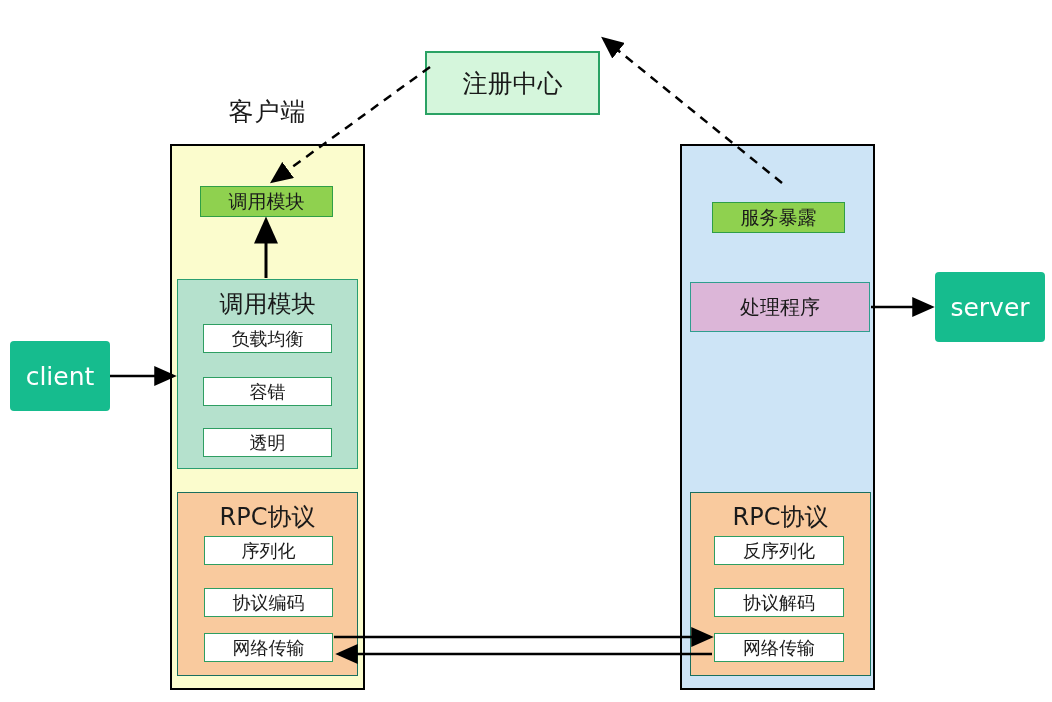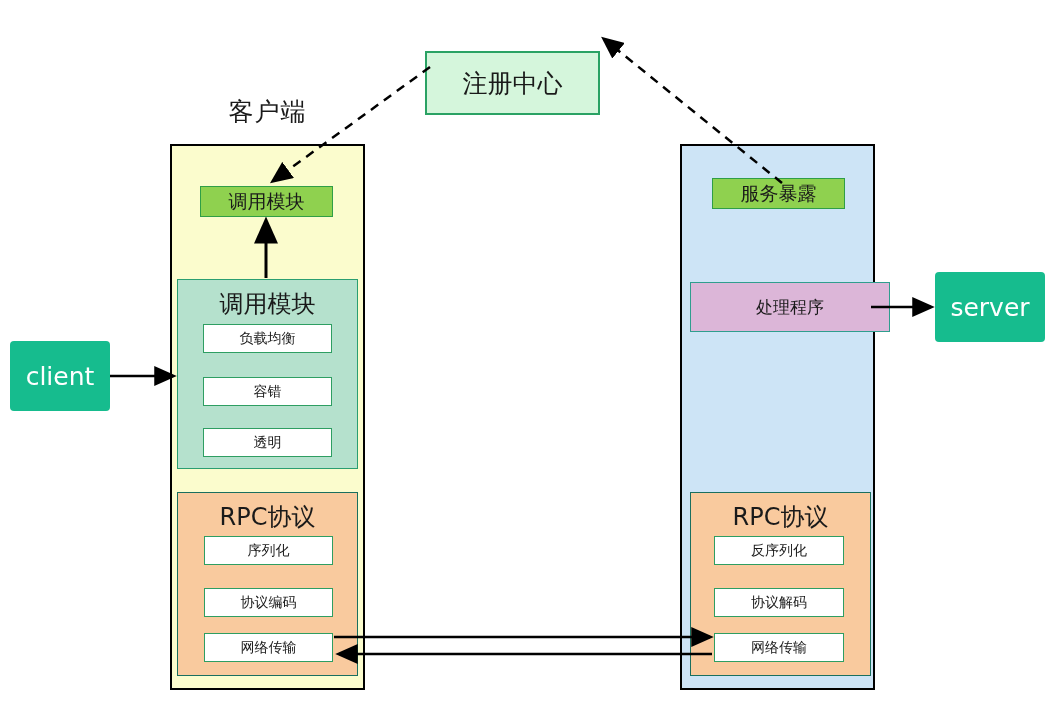--- a/index.html
+++ b/index.html
@@ -19,47 +19,47 @@
 
   
   .column{border:2.5px solid #000000;}
   .col-client{left:170px;top:144px;width:195px;height:546px;background:var(--client-col-bg);}
   .col-server{left:680px;top:144px;width:195px;height:546px;background:var(--server-col-bg);}
 
   
   .green-bar{width:133px;height:31px;background:var(--green-bar-bg);
     border:1.5px solid var(--green-bar-border);font-size:19px;}
   .svc-discovery{left:200px;top:186px;}
-  .svc-expose{left:712px;top:178px;}
+  .svc-expose{left:712px;top:202px;}
 
   
   .invoke-module{left:177px;top:279px;width:181px;height:190px;background:var(--invoke-bg);
     border:1.5px solid var(--teal-border);}
   .container-title{position:absolute;left:0;right:0;top:8px;text-align:center;font-size:24px;}
 
   
-  .white-box{background:#ffffff;border:1.5px solid var(--whitebox-border);width:129px;height:29px;font-size:14px;}
+  .white-box{background:#ffffff;border:1.5px solid var(--whitebox-border);width:129px;height:29px;font-size:18px;}
   .wb-lb{left:203px;top:324px;}
   .wb-ft{left:203px;top:377px;}
   .wb-tr{left:203px;top:428px;}
 
   
   .rpc-box{width:181px;height:184px;background:var(--rpc-bg);border:1.5px solid var(--rpc-border);}
   .rpc-left{left:177px;top:492px;}
   .rpc-right{left:690px;top:492px;}
   .wb-ser{left:204px;top:536px;}
   .wb-enc{left:204px;top:588px;}
   .wb-net-l{left:204px;top:633px;}
   .wb-deser{left:714px;top:536px;width:130px;}
   .wb-dec{left:714px;top:588px;width:130px;}
   .wb-net-r{left:714px;top:633px;width:130px;}
 
   
-  .handler{left:690px;top:282px;width:200px;height:50px;background:var(--handler-bg);
-    border:1.5px solid var(--handler-border);font-size:17px;}
+  .handler{left:690px;top:282px;width:180px;height:50px;background:var(--handler-bg);
+    border:1.5px solid var(--handler-border);font-size:20px;}
   .thread-pool{left:690px;top:396px;width:180px;height:44px;background:var(--threadpool-bg);
     border:1px solid var(--threadpool-border);font-size:19px;}
 
   
   .node{background:var(--node-bg);color:#ffffff;border-radius:4px;font-size:25px;}
   .node-client{left:10px;top:341px;width:100px;height:70px;}
   .node-server{left:935px;top:272px;width:110px;height:70px;}
 
   
   #arrows{position:absolute;left:0;top:0;width:1052px;height:702px;pointer-events:none;z-index:10;}

